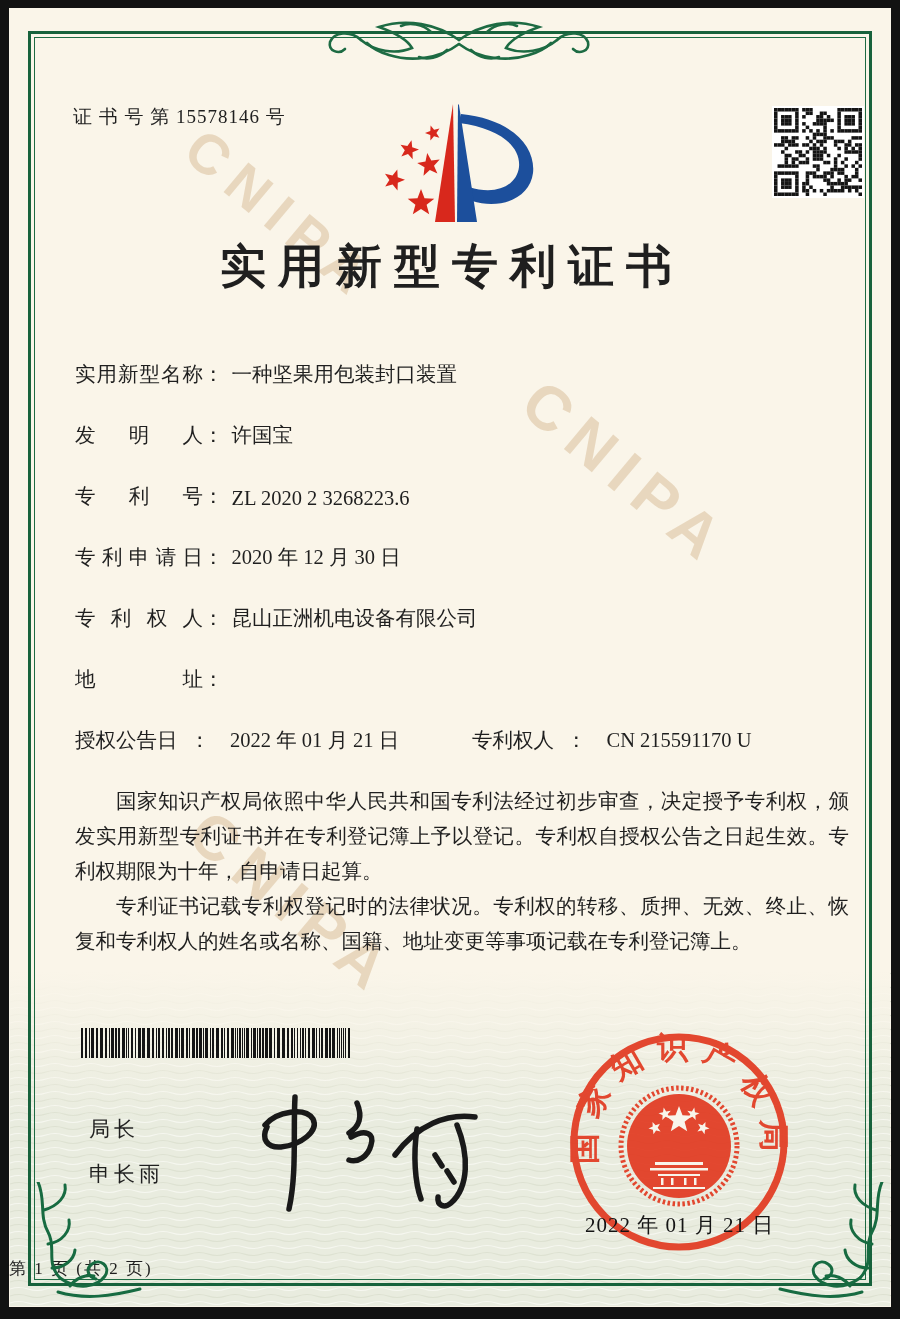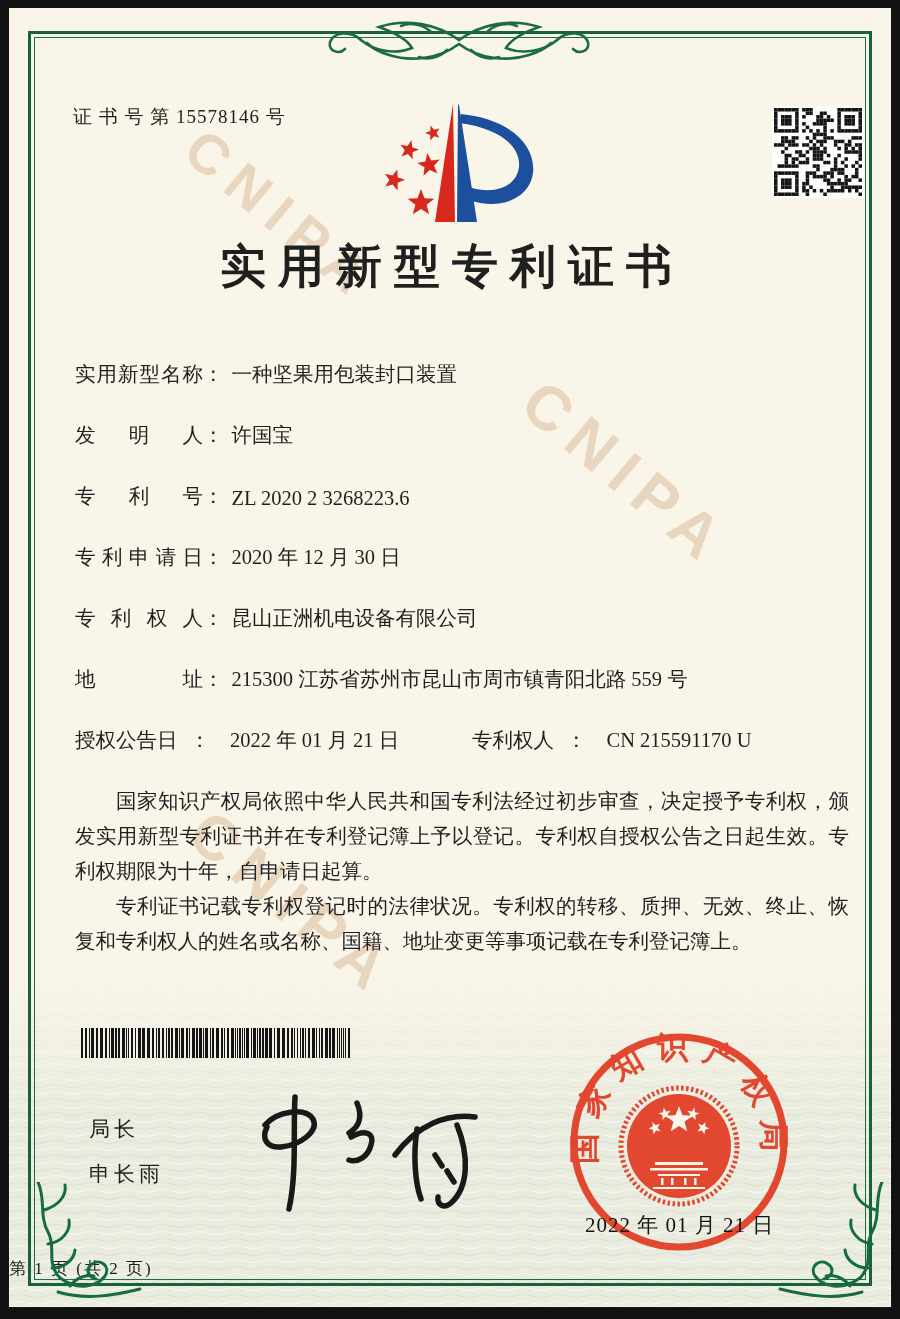--- a/index.html
+++ b/index.html
@@ -502,21 +502,20 @@
         <span class="val">2020 年 12 月 30 日</span>
     </div>
     <div class="frow">
       <span class="lbl">专利权人</span>
         <span class="colon">：</span>
         <span class="val">昆山正洲机电设备有限公司</span>
     </div>
     <div class="frow">
       <span class="lbl">地址</span>
         <span class="colon">：</span>
-        <span class="val">215300 江苏省苏州市昆山市周市镇青阳北路 559 号</span>
     </div>
     <div class="frow grant-row">
       <span class="grant-pair p1">
         <span class="lbl2">授权公告日</span>
           <span class="colon">：</span>
           <span class="val">2022 年 01 月 21 日</span>
       </span>
       <span class="grant-pair p2">
         <span class="lbl2">专利权人</span>
           <span class="colon">：</span>

